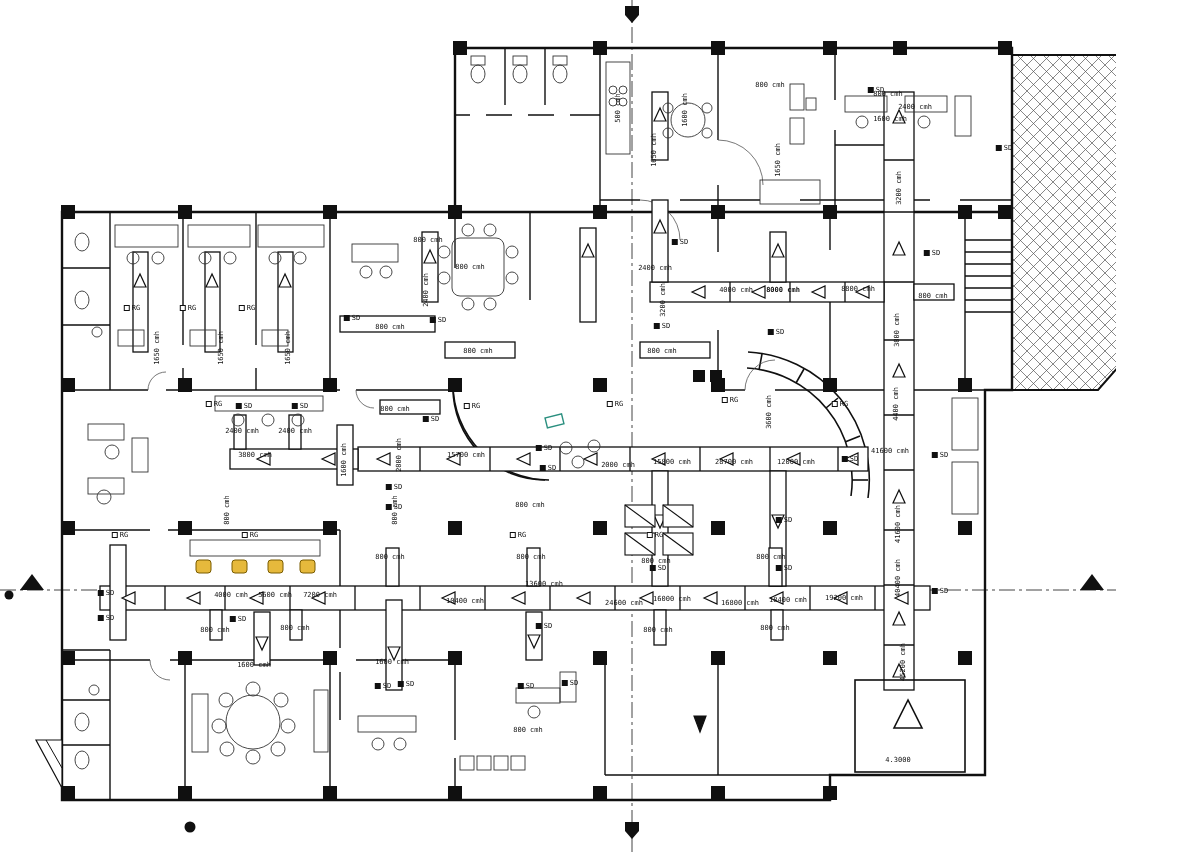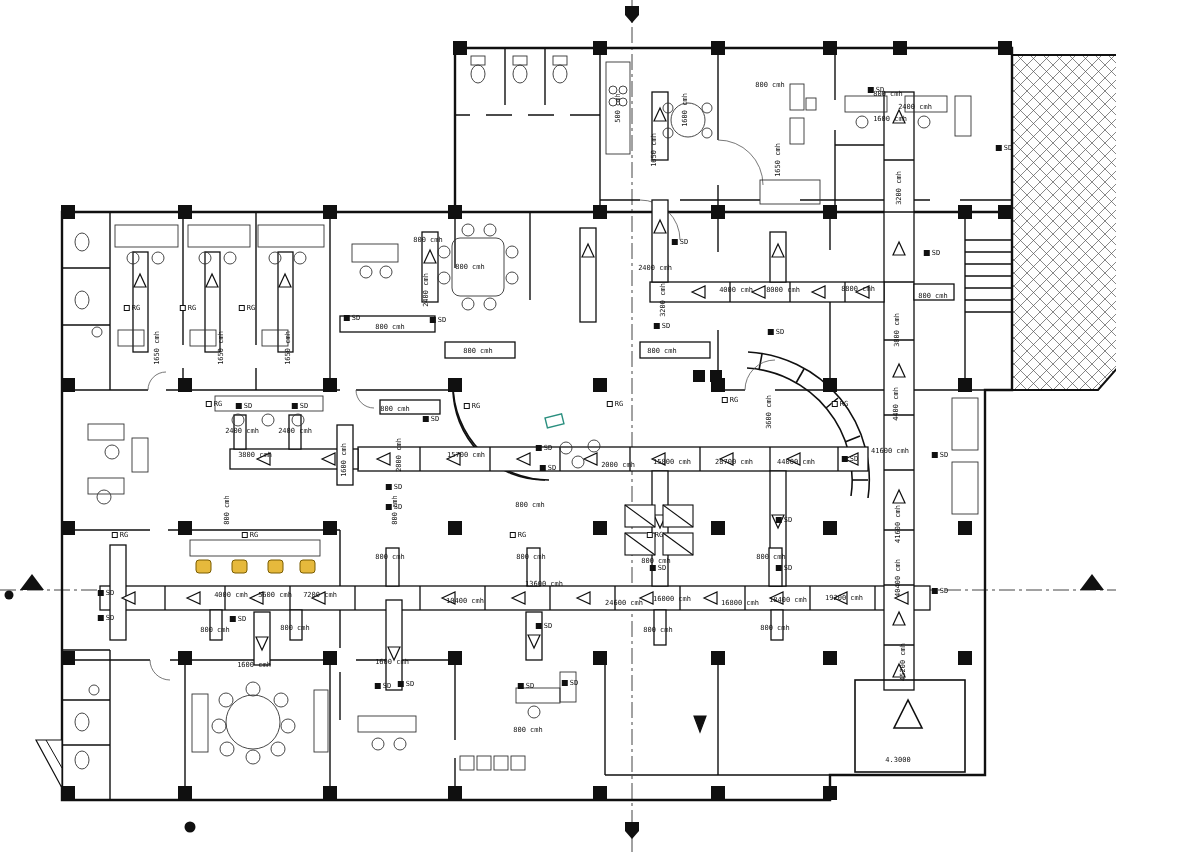--- a/index.html
+++ b/index.html
@@ -392,38 +392,38 @@
       <span class="lbl v" style="left: 899px; top: 188px;">3200 cmh</span>
       <span class="lbl" style="left: 428px; top: 240px;">800 cmh</span>
       <span class="lbl v" style="left: 426px; top: 290px;">2400 cmh</span>
       <span class="lbl" style="left: 470px; top: 267px;">800 cmh</span>
       <span class="lbl" style="left: 390px; top: 327px;">800 cmh</span>
       <span class="lbl" style="left: 478px; top: 351px;">800 cmh</span>
       <span class="lbl" style="left: 655px; top: 268px;">2400 cmh</span>
       <span class="lbl v" style="left: 663px; top: 300px;">3200 cmh</span>
       <span class="lbl" style="left: 662px; top: 351px;">800 cmh</span>
       <span class="lbl" style="left: 736px; top: 290px;">4000 cmh</span>
-      <span class="lbl" style="left: 783px; top: 290px;">8000 cmh</span>
+      <span class="lbl" style="left: 783px; top: 290px; font-weight: bold;">8000 cmh</span>
       <span class="lbl" style="left: 858px; top: 289px;">8800 cmh</span>
       <span class="lbl" style="left: 933px; top: 296px;">800 cmh</span>
       <span class="lbl v" style="left: 897px; top: 330px;">3800 cmh</span>
       <span class="lbl v" style="left: 157px; top: 348px;">1650 cmh</span>
       <span class="lbl v" style="left: 221px; top: 348px;">1650 cmh</span>
       <span class="lbl v" style="left: 288px; top: 348px;">1650 cmh</span>
       <span class="lbl" style="left: 242px; top: 431px;">2400 cmh</span>
       <span class="lbl" style="left: 295px; top: 431px;">2400 cmh</span>
       <span class="lbl" style="left: 255px; top: 455px;">3800 cmh</span>
       <span class="lbl v" style="left: 344px; top: 460px;">1600 cmh</span>
       <span class="lbl" style="left: 395px; top: 409px;">800 cmh</span>
       <span class="lbl v" style="left: 399px; top: 455px;">2800 cmh</span>
       <span class="lbl" style="left: 466px; top: 455px;">15700 cmh</span>
       <span class="lbl" style="left: 618px; top: 465px;">2000 cmh</span>
       <span class="lbl" style="left: 672px; top: 462px;">15800 cmh</span>
       <span class="lbl" style="left: 734px; top: 462px;">28700 cmh</span>
-      <span class="lbl" style="left: 796px; top: 462px;">44000 cmh</span>
+      <span class="lbl" style="left: 796px; top: 462px;">12000 cmh</span>
       <span class="lbl v" style="left: 769px; top: 412px;">3600 cmh</span>
       <span class="lbl v" style="left: 896px; top: 404px;">4400 cmh</span>
       <span class="lbl" style="left: 890px; top: 451px;">41600 cmh</span>
       <span class="lbl v" style="left: 227px; top: 510px;">800 cmh</span>
       <span class="lbl v" style="left: 395px; top: 510px;">800 cmh</span>
       <span class="lbl" style="left: 530px; top: 505px;">800 cmh</span>
       <span class="lbl v" style="left: 898px; top: 524px;">41600 cmh</span>
       <span class="lbl" style="left: 771px; top: 557px;">800 cmh</span>
       <span class="lbl" style="left: 390px; top: 557px;">800 cmh</span>
       <span class="lbl" style="left: 531px; top: 557px;">800 cmh</span>

